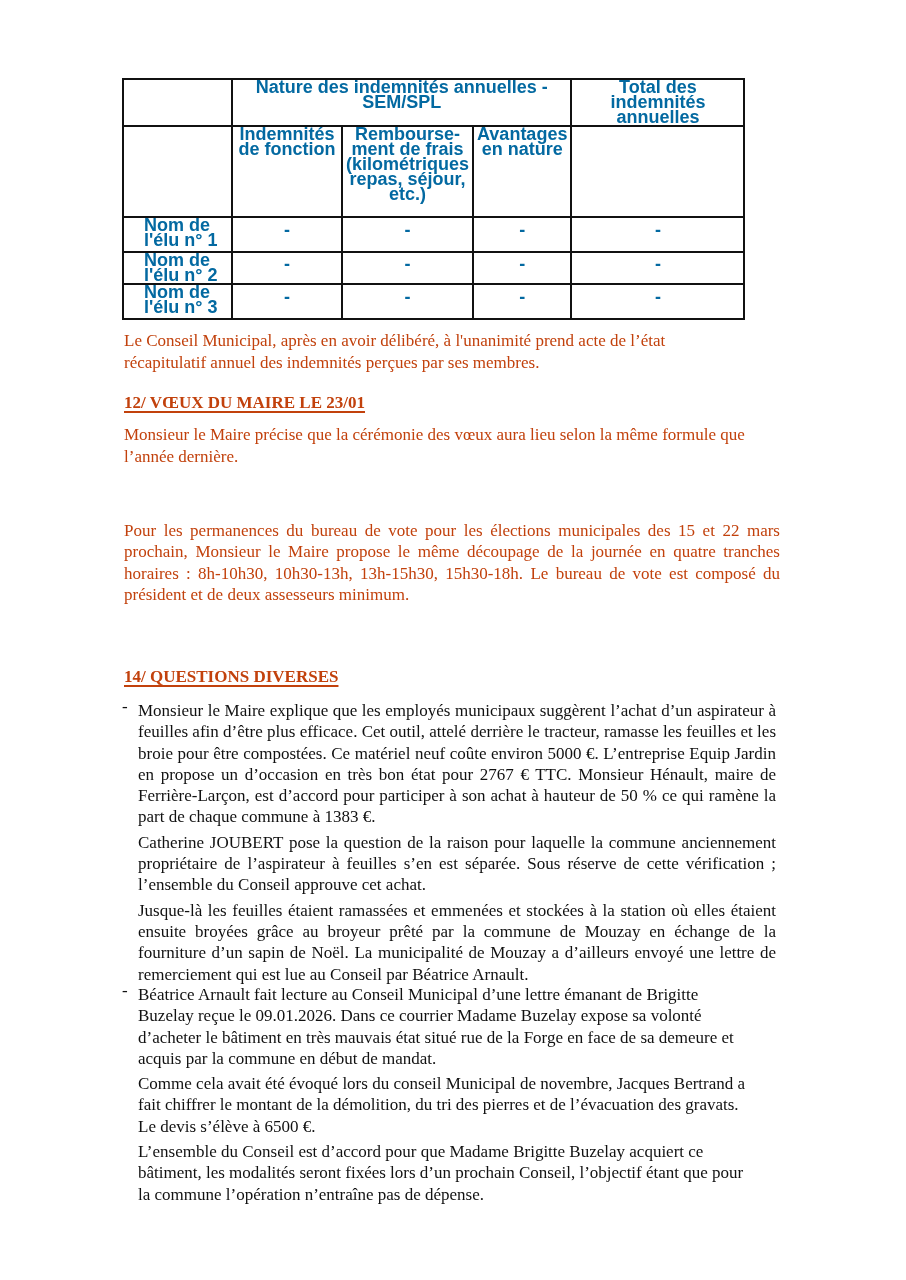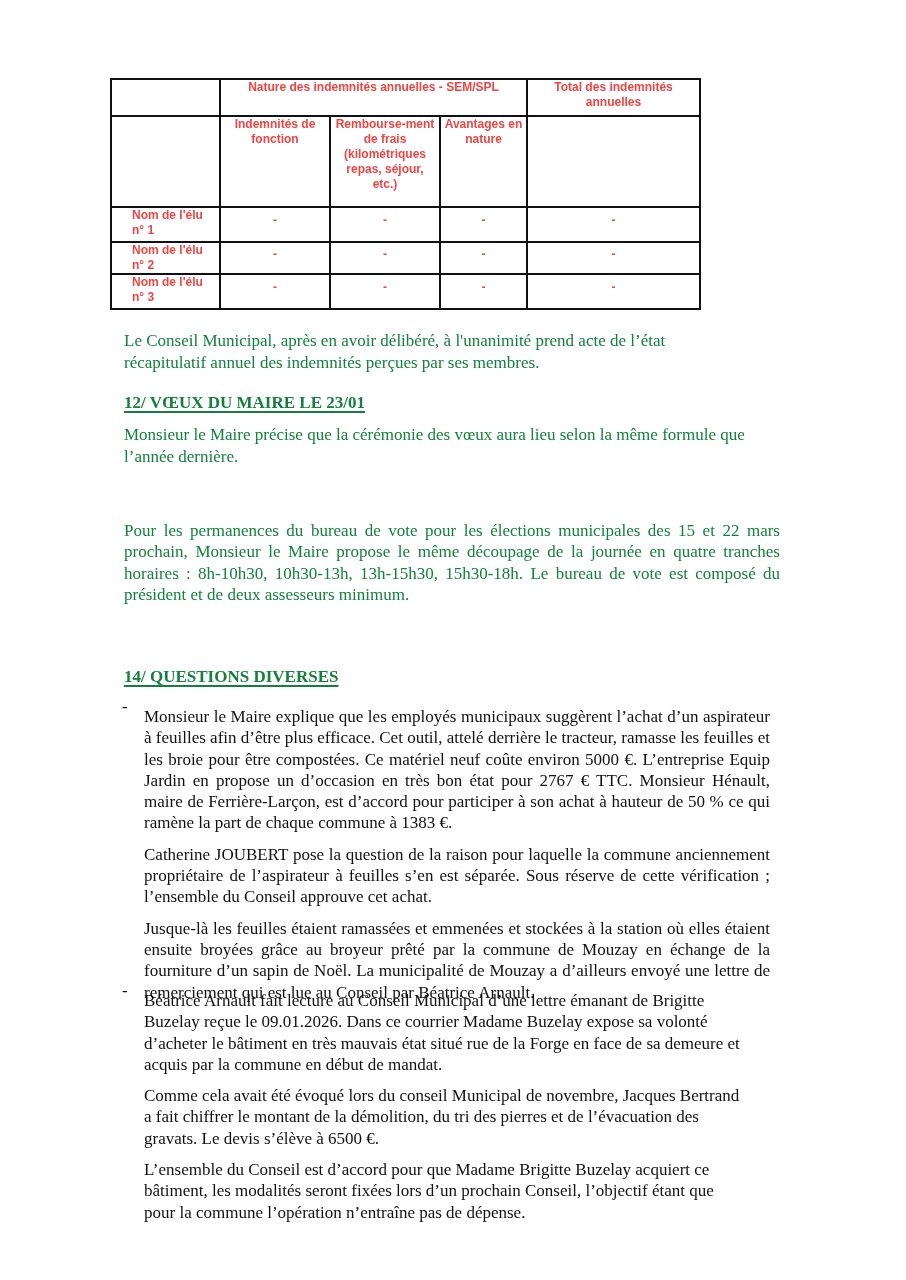--- a/index.html
+++ b/index.html
@@ -1,35 +1,35 @@
 <!DOCTYPE html>
 <html><head>
 <meta charset="utf-8">
 <style>
   html, body { margin: 0; padding: 0; background: #ffffff; }
   body { width: 906px; height: 1280px; position: relative; overflow: hidden; color: #111; }
   .page { position: absolute; left: 0; top: 0; width: 906px; height: 1280px; background: #fff; }
 
   table.indem {
-    position: absolute; left: 110px; top: 78px;
+    position: absolute; left: 122px; top: 78px;
     border-collapse: collapse; table-layout: fixed;
-    font-family: "Liberation Sans", sans-serif; font-size: 12px; line-height: 15px; color: #ef4444;
+    font-family: "Liberation Sans", sans-serif; font-size: 18px; line-height: 15px; color: #0369a1;
   }
   table.indem td, table.indem th { border: 2px solid #111; padding: 0 3px; vertical-align: top; text-align: center; font-weight: bold; }
   table.indem th { font-weight: bold; }
   table.indem td.name { text-align: left; padding-left: 20px; overflow: hidden; }
   table.indem td.dash { vertical-align: middle; padding-bottom: 8px; }
   table.indem td.dash.bold { font-weight: bold; }
 
-  .txt { position: absolute; left: 124px; width: 656px; font-family: "Liberation Serif", serif; font-size: 17px; line-height: 21.5px; color: #15803d; margin: 0; }
+  .txt { position: absolute; left: 124px; width: 656px; font-family: "Liberation Serif", serif; font-size: 17px; line-height: 21.5px; color: #c2410c; margin: 0; }
   .just { text-align: justify; }
   .h { font-weight: bold; text-decoration: underline; text-underline-offset: 3px; text-decoration-thickness: 2px; font-size: 17px; }
   .item { position: absolute; left: 122px; width: 658px; font-family: "Liberation Serif", serif; font-size: 17px; line-height: 21.3px; color: #111; }
   .item .dash { position: absolute; left: 0; top: 0; }
-  .item p { margin: 10px; padding-left: 12px; }
+  .item p { margin: 4px; padding-left: 12px; }
 </style>
 </head>
 <body>
 
 <div class="page">
 
   <table class="indem">
     <colgroup>
       <col style="width:109px">
         <col style="width:110px">

